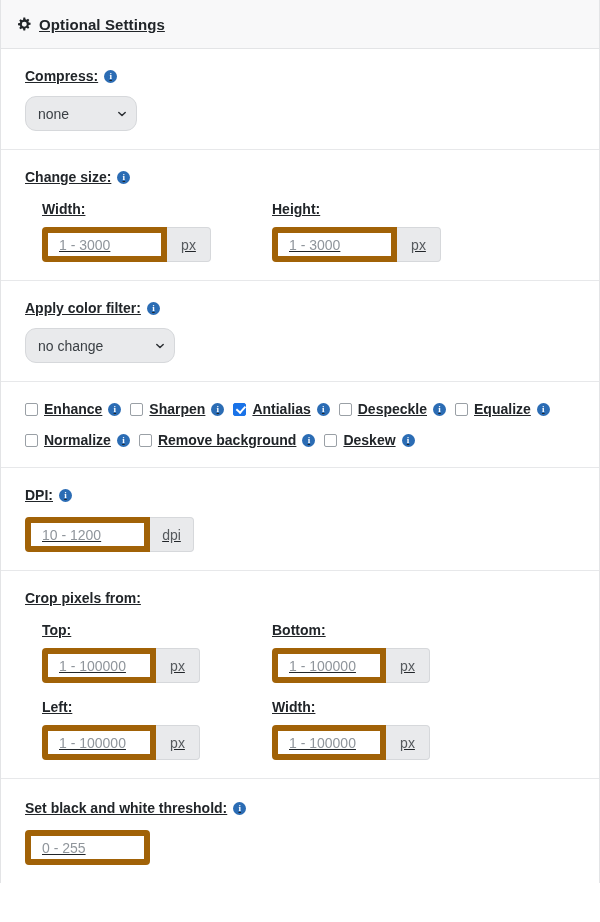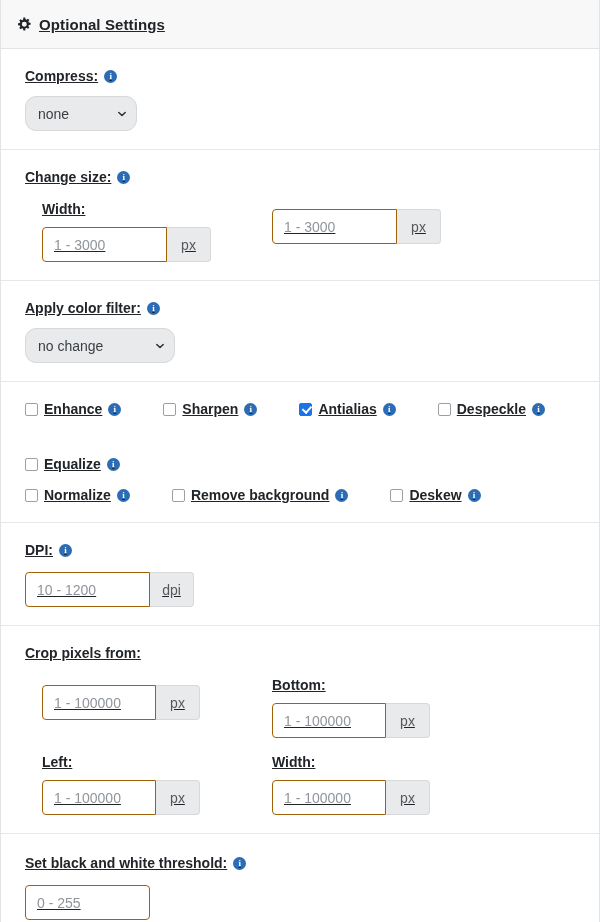--- a/index.html
+++ b/index.html
@@ -134,21 +134,21 @@
   .pair-col + .pair-col { margin-left: 24px; }
 
   .input-group {
     display: flex;
     margin-top: 9px;
     width: fit-content;
   }
   .txt-input {
     box-sizing: border-box;
     height: 35px;
-    border: 1px solid #a16207;
+    border: 6px solid #a16207;
     border-radius: 4px 0 0 4px;
     background: #ffffff;
     font-size: 14px;
     font-family: "Liberation Sans", sans-serif;
     color: #212529;
     padding: 0 11px;
     outline: none;
   }
   .txt-input::placeholder { color: #8f959b; opacity: 1; }
   .txt-input.w-size { width: 125px; }
@@ -174,21 +174,20 @@
     justify-content: center;
   }
 
   
   .check-section { padding: 16px 24px 16px 24px; }
   .check-row {
     display: flex;
     align-items: flex-end;
     flex-wrap: wrap;
     line-height: 22px;
-    gap: 33px;
   }
   .check-row + .check-row { margin-top: 9px; }
   .check-item {
     display: inline-flex;
     align-items: center;
     margin-right: 9px;
     white-space: nowrap;
   }
   .cbox {
     width: 13px;
@@ -265,20 +264,21 @@
     </div>
     <div class="pair-row">
       <div class="pair-col">
         <div class="sub-label">Width:</div>
         <div class="input-group">
           <input class="txt-input w-size" type="text" placeholder="1 - 3000" style="">
           <span class="suffix">px</span>
         </div>
       </div>
       <div class="pair-col">
+        <div class="sub-label">Height:</div>
         <div class="input-group">
           <input class="txt-input w-size" type="text" placeholder="1 - 3000" style="">
           <span class="suffix">px</span>
         </div>
       </div>
     </div>
   </div>
 
   <div class="section">
     <div class="field-label">
@@ -352,20 +352,21 @@
     <div class="input-group" style="margin-top:13px;">
       <input class="txt-input w-dpi" type="text" placeholder="10 - 1200" style="">
       <span class="suffix">dpi</span>
     </div>
   </div>
 
   <div class="section">
     <div class="sub-label crop-title">Crop pixels from:</div>
     <div class="pair-row">
       <div class="pair-col">
+        <div class="sub-label">Top:</div>
         <div class="input-group">
           <input class="txt-input w-crop" type="text" placeholder="1 - 100000" style="">
           <span class="suffix">px</span>
         </div>
       </div>
       <div class="pair-col">
         <div class="sub-label">Bottom:</div>
         <div class="input-group">
           <input class="txt-input w-crop" type="text" placeholder="1 - 100000" style="">
           <span class="suffix">px</span>

